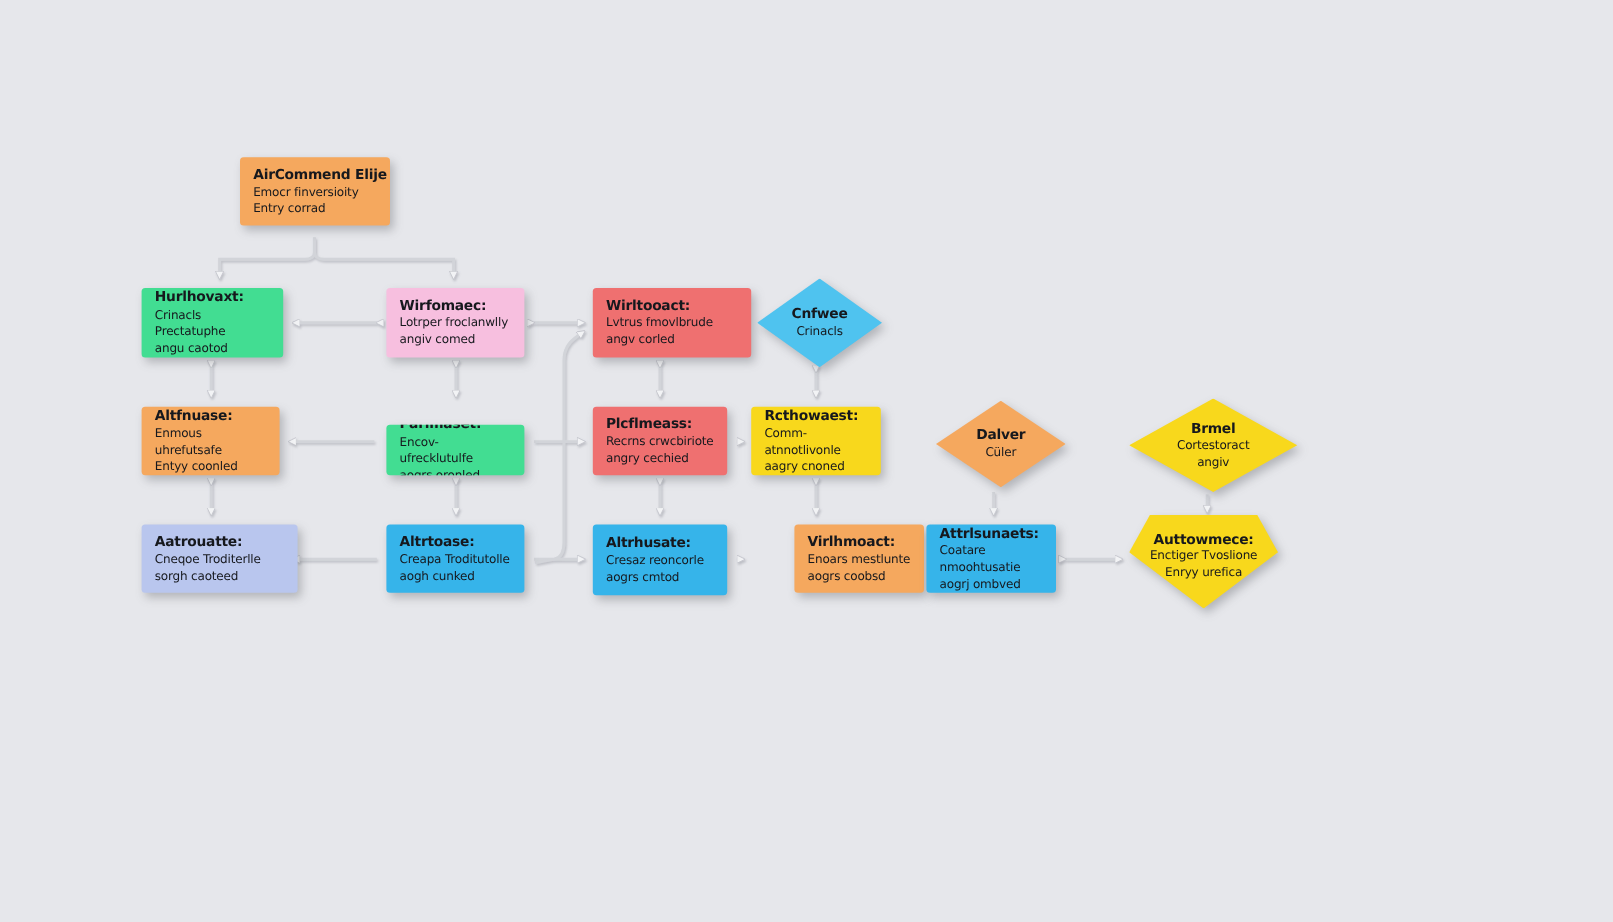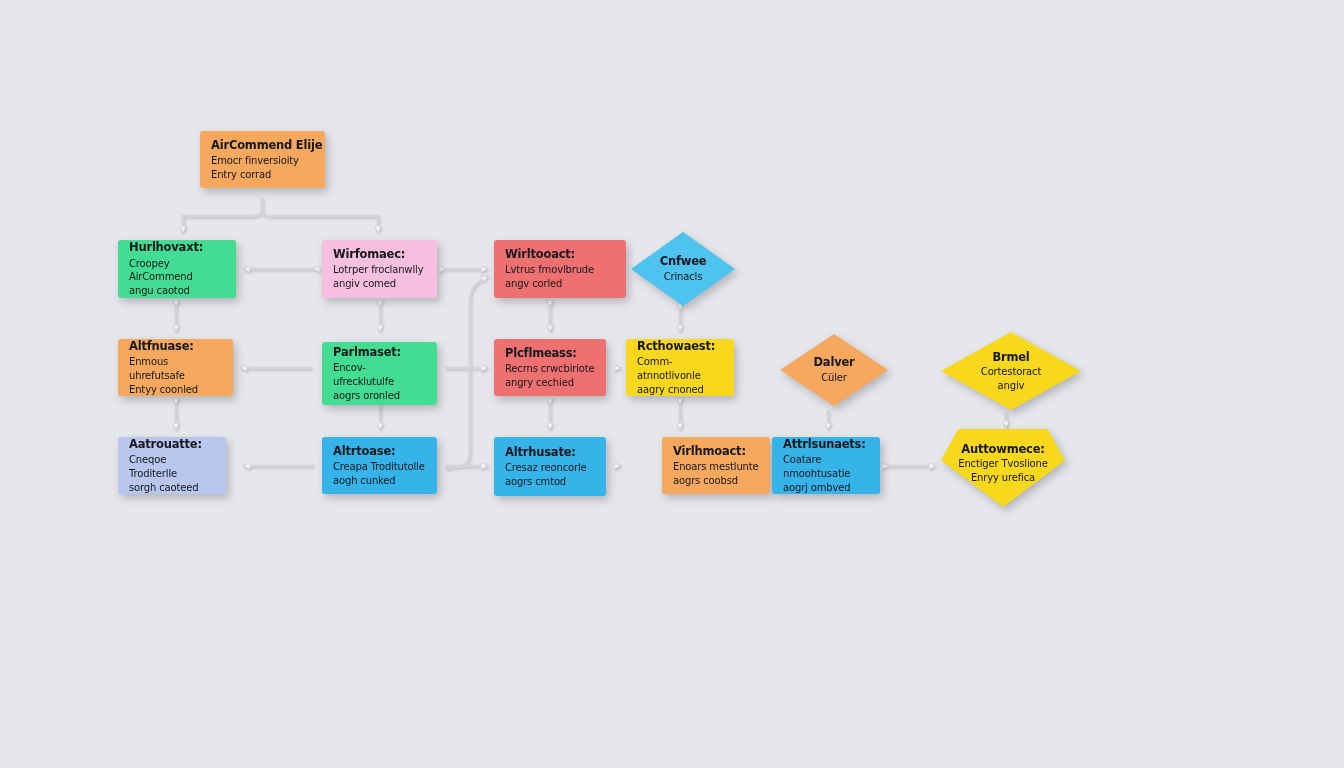--- a/index.html
+++ b/index.html
@@ -140,21 +140,21 @@
         <div class="label blur">
           <div class="ttl">AirCommend Elije</div>
           <div class="sub">Emocr finversioity</div>
           <div class="sub">Entry corrad</div>
         </div>
       </div>
       <div class="node rect" style="left: 118px; top: 240px; width: 118px; height: 58px;">
         <div class="body" style="background: rgb(66, 221, 146);"></div>
         <div class="label blur">
           <div class="ttl">Hurlhovaxt:</div>
-          <div class="sub">Croopey AirCommend</div>
+          <div class="sub">Crinacls Prectatuphe</div>
           <div class="sub">angu caotod</div>
         </div>
       </div>
       <div class="node rect" style="left: 322px; top: 240px; width: 115px; height: 58px;">
         <div class="body" style="background: rgb(247, 191, 223);"></div>
         <div class="label blur">
           <div class="ttl">Wirfomaec:</div>
           <div class="sub">Lotrper froclanwlly</div>
           <div class="sub">angiv comed</div>
         </div>
@@ -175,21 +175,21 @@
         </div>
       </div>
       <div class="node rect" style="left: 118px; top: 339px; width: 115px; height: 57px;">
         <div class="body" style="background: rgb(245, 168, 94);"></div>
         <div class="label blur">
           <div class="ttl">Altfnuase:</div>
           <div class="sub">Enmous uhrefutsafe</div>
           <div class="sub">Entyy coonled</div>
         </div>
       </div>
-      <div class="node rect" style="left: 322px; top: 342px; width: 115px; height: 63px;">
+      <div class="node rect" style="left: 322px; top: 354px; width: 115px; height: 42px;">
         <div class="body" style="background: rgb(66, 221, 146);"></div>
         <div class="label blur">
           <div class="ttl">Parlmaset:</div>
           <div class="sub">Encov-ufrecklutulfe</div>
           <div class="sub">aogrs oronled</div>
         </div>
       </div>
       <div class="node rect" style="left: 494px; top: 339px; width: 112px; height: 57px;">
         <div class="body" style="background: rgb(239, 112, 112);"></div>
         <div class="label blur">
@@ -214,21 +214,21 @@
         </div>
       </div>
       <div class="node diamond" style="left: 941px; top: 332px; width: 140px; height: 78px;">
         <div class="body" style="background: rgb(248, 216, 28);"></div>
         <div class="label blur">
           <div class="ttl">Brmel</div>
           <div class="sub">Cortestoract</div>
           <div class="sub">angiv</div>
         </div>
       </div>
-      <div class="node rect" style="left: 118px; top: 437px; width: 108px; height: 57px;">
+      <div class="node rect" style="left: 118px; top: 437px; width: 130px; height: 57px;">
         <div class="body" style="background: rgb(185, 198, 238);"></div>
         <div class="label blur">
           <div class="ttl">Aatrouatte:</div>
           <div class="sub">Cneqoe Troditerlle</div>
           <div class="sub">sorgh caoteed</div>
         </div>
       </div>
       <div class="node rect" style="left: 322px; top: 437px; width: 115px; height: 57px;">
         <div class="body" style="background: rgb(54, 180, 234);"></div>
         <div class="label blur">

